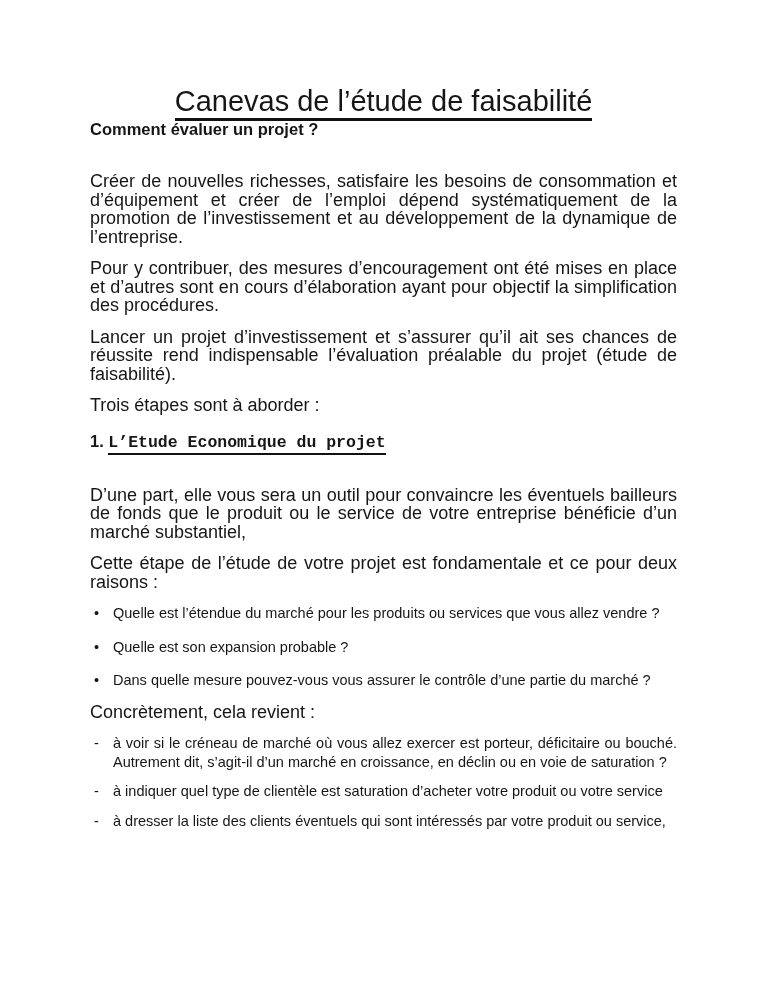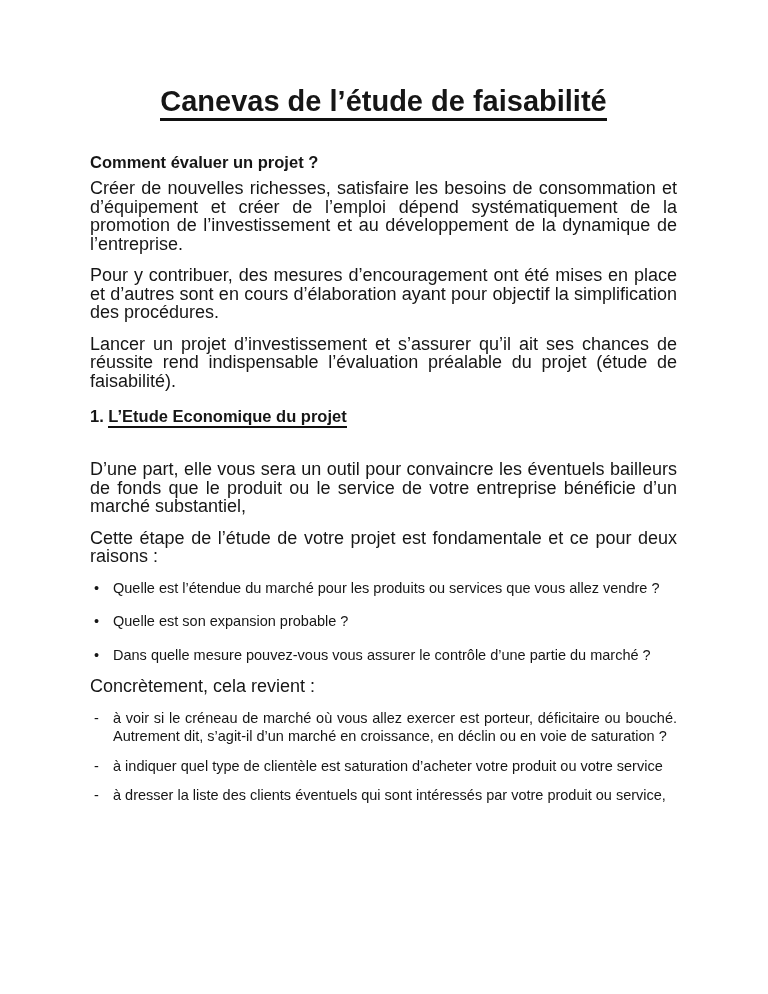--- a/index.html
+++ b/index.html
@@ -12,51 +12,51 @@
   }
   .page {
     width: 768px; height: 994px;
     background: #ffffff;
     padding: 83px 91px 40px 90px;
     overflow: hidden;
   }
   .doc-title {
     text-align: center;
     font-size: 29px;
-    font-weight: bold;
+    font-weight: normal;
     line-height: 36px;
-    margin-bottom: 33px;
     white-space: nowrap;
   }
   .doc-title .underlined {
     border-bottom: 3px solid #111111;
     padding-bottom: 1px;
   }
   .subheading {
     font-size: 16.5px;
     font-weight: bold;
     line-height: 20px;
-    margin-bottom: 7px;
+    margin-bottom: 33px;
   }
   p.body {
     font-size: 18px;
     line-height: 18.5px;
     text-align: justify;
     margin-bottom: 13px;
   }
   .numbered-heading {
     font-size: 16.5px;
     font-weight: bold;
     line-height: 21px;
     margin-top: 16px;
     margin-bottom: 33px;
   }
   .numbered-heading .underlined {
     border-bottom: 2px solid #111111;
     padding-bottom: 1px;
+    font-family: Liberation Mono, monospace;
   }
   ul { list-style: none; }
   ul.bullets li, ul.dashes li {
     position: relative;
     padding-left: 23px;
     font-size: 14.5px;
     line-height: 18.5px;
     text-align: justify;
   }
   ul.bullets li { margin-bottom: 15px; }
@@ -76,20 +76,21 @@
   <h1 class="doc-title"><span class="underlined">Canevas de l’étude de faisabilité</span></h1>
 
   <h2 class="subheading">Comment évaluer un projet ?</h2>
 
   <p class="body">Créer de nouvelles richesses, satisfaire les besoins de consommation et d’équipement et créer de l’emploi dépend systématiquement de la promotion de l’investissement et au développement de la dynamique de l’entreprise.</p>
 
   <p class="body">Pour y contribuer, des mesures d’encouragement ont été mises en place et d’autres sont en cours d’élaboration ayant pour objectif la simplification des procédures.</p>
 
   <p class="body">Lancer un projet d’investissement  et s’assurer qu’il ait ses chances de réussite rend indispensable l’évaluation préalable du projet (étude de faisabilité).</p>
 
+  <p class="body">Trois étapes sont à aborder :</p>
 
   <h3 class="numbered-heading"><span>1.</span>
     <span class="underlined">L’Etude Economique du projet</span></h3>
 
   <p class="body">D’une part, elle vous sera un outil pour convaincre les éventuels bailleurs de fonds que le produit ou le service  de votre entreprise bénéficie d’un marché substantiel,</p>
 
   <p class="body">Cette étape de l’étude de votre projet est fondamentale et ce pour deux raisons :</p>
 
 
   <ul class="bullets">

